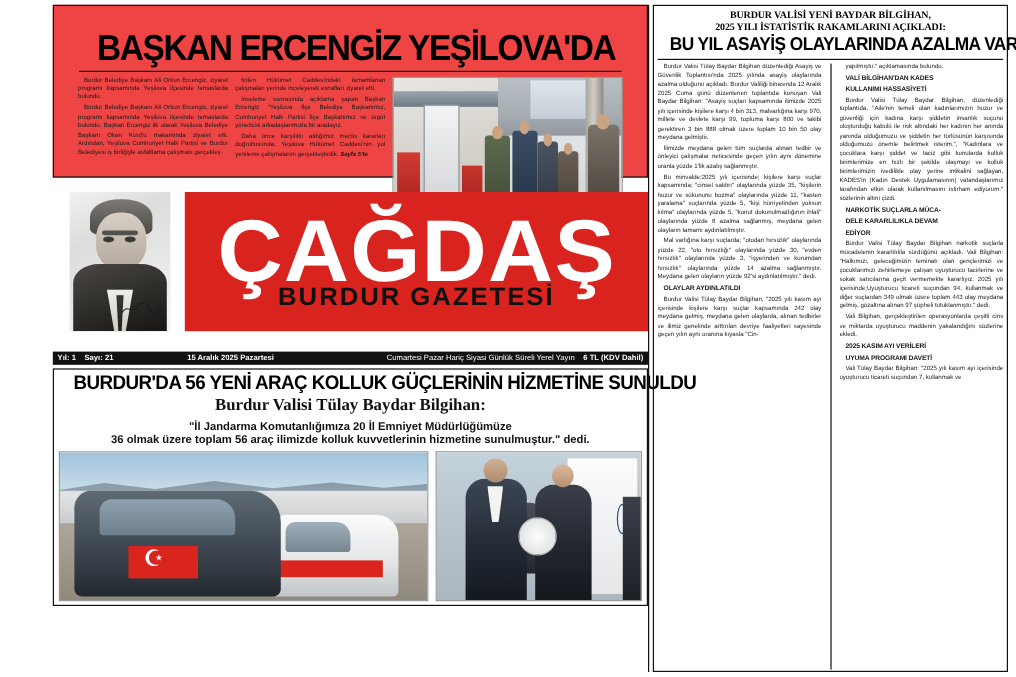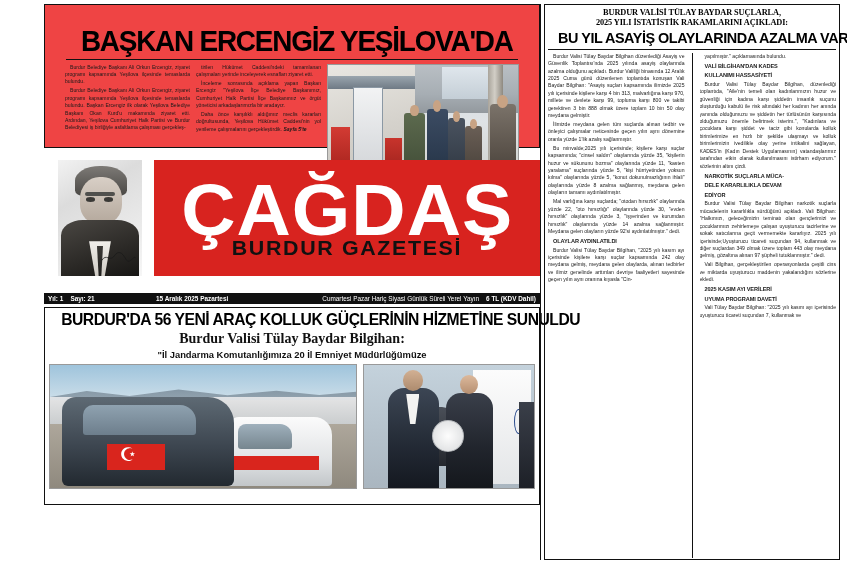--- a/index.html
+++ b/index.html
@@ -381,20 +381,21 @@
       <span class="ib-date">15 Aralık  2025 Pazartesi</span>
       <span class="ib-mid ib-light">Cumartesi Pazar Hariç Siyasi Günlük Süreli Yerel Yayın</span>
       <span class="ib-price">6 TL (KDV Dahil)</span>
     </div>
 
     <div class="bottom-box">
       <div class="b-headline">BURDUR'DA 56 YENİ ARAÇ KOLLUK GÜÇLERİNİN HİZMETİNE SUNULDU</div>
       <div class="b-sub1">Burdur Valisi Tülay  Baydar Bilgihan:</div>
       <div class="b-quote">
         <div>"İl Jandarma Komutanlığımıza 20  İl Emniyet Müdürlüğümüze</div>
+        <div>36 olmak üzere toplam 56 araç ilimizde kolluk kuvvetlerinin hizmetine sunulmuştur." dedi.</div>
       </div>
       <div class="b-photos">
         <div class="b-photo-l">
           <div class="v-sky"></div>
           <div class="v-mtn"></div>
           <div class="v-ground"></div>
           <div class="v-row"></div>
           <div class="v-car-white">
               <div class="v-wind2"></div>
               <div class="v-stripe"></div>
@@ -425,21 +426,21 @@
             </div>
           <div class="c-plate"></div>
         </div>
       </div>
     </div>
   </div>
 
   <div class="right-section">
     <div class="r-box">
       <div class="r-kicker">
-        <div>BURDUR VALİSİ TÜLAY BAYDAR SUÇLARLA,</div>
+        <div>BURDUR VALİSİ YENİ BAYDAR BİLGİHAN,</div>
         <div>2025 YILI İSTATİSTİK RAKAMLARINI AÇIKLADI:</div>
       </div>
       <div class="r-headline">BU YIL ASAYİŞ OLAYLARINDA AZALMA VAR</div>
       <div class="r-rule"></div>
       <div class="r-cols">
         <div class="rc body-col">
           <p>Burdur Valisi Tülay Baydar Bilgihan düzenlediği Asayiş ve Güvenlik Toplantısı'nda 2025 yılında asayiş olaylarında azalma olduğunu açıkladı. Burdur Valiliği binasında 12 Aralık 2025 Cuma günü düzenlenen toplantıda konuşan Vali Baydar Bilgihan: "Asayiş suçları kapsamında ilimizde 2025 yılı içerisinde kişilere karşı 4 bin 313, malvarlığına karşı 970, millete ve devlete karşı 99, topluma karşı 800 ve takibi gerektiren 3 bin 888 olmak üzere toplam 10 bin 50 olay meydana gelmiştir.</p>
           <p>İlimizde meydana gelen tüm suçlarda alınan tedbir ve önleyici çalışmalar neticesinde geçen yılın aynı dönemine oranla yüzde 1'lik azalış sağlanmıştır.</p>
           <p>Bu minvalde;2025 yılı içerisinde; kişilere karşı suçlar kapsamında; "cinsel saldırı" olaylarında yüzde 35, "kişilerin huzur ve sükununu bozma" olaylarında yüzde 11, "kasten yaralama" suçlarında yüzde 5, "kişi hürriyetinden yoksun kılma" olaylarında yüzde 5, "konut dokunulmazlığının ihlali" olaylarında yüzde 8 azalma sağlanmış, meydana gelen olayların tamamı aydınlatılmıştır.</p>
           <p>Mal varlığına karşı suçlarda; "otodan hırsızlık" olaylarında yüzde 22, "oto hırsızlığı" olaylarında yüzde 30, "evden hırsızlık" olaylarında yüzde 3, "işyerinden ve kurumdan hırsızlık" olaylarında yüzde 14 azalma sağlanmıştır. Meydana gelen olayların yüzde 92'si aydınlatılmıştır." dedi.</p>

